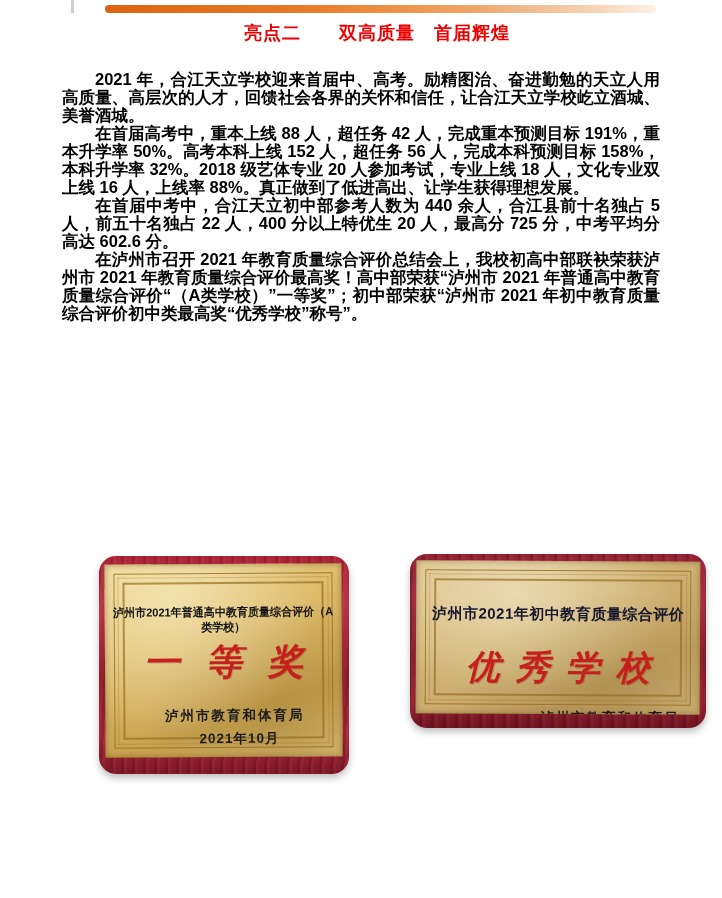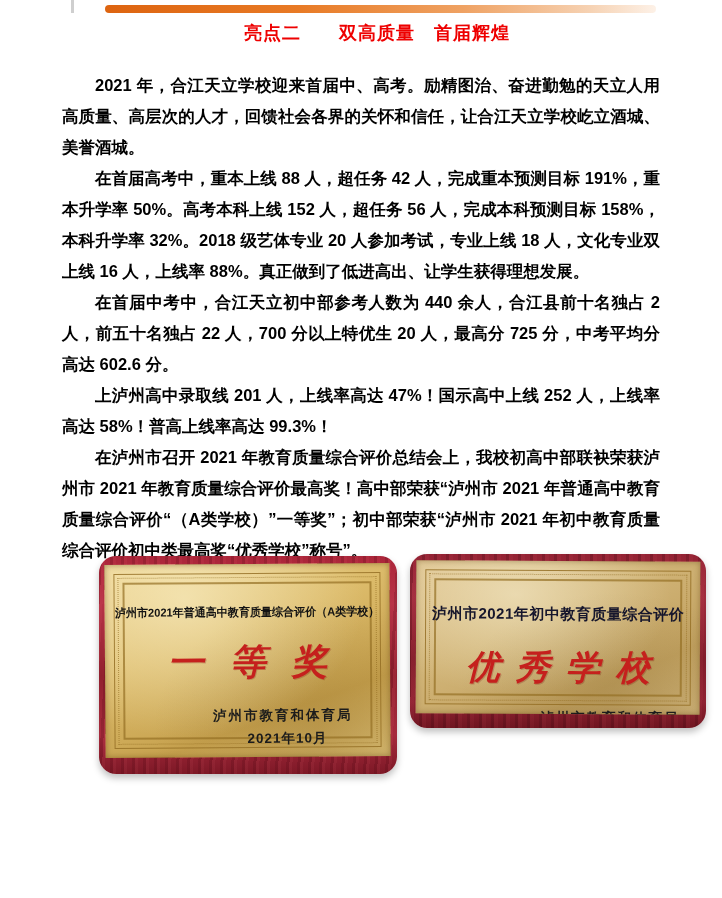--- a/index.html
+++ b/index.html
@@ -20,28 +20,28 @@
   
   .doc-title{
     position:absolute;top:21px;left:16px;width:100%;
     text-align:center;color:#ee0000;font-size:18px;font-weight:bold;
     letter-spacing:1px;white-space:pre;
   }
 
   
   .body-text{
     position:absolute;left:62px;top:70px;width:598px;
-    font-size:16.5px;line-height:31px;font-weight:bold;color:#000;
+    font-size:16.5px;line-height:18px;font-weight:bold;color:#000;
     text-align:justify;
   }
   .body-text p{margin:0;text-indent:2em;}
 
   
   .plaque{position:absolute;border-radius:17px;box-shadow:0 4px 7px rgba(0,0,0,.25);}
-  .plaque-left{left:59px;top:540px;width:298px;height:218px;
+  .plaque-left{left:59px;top:540px;width:250px;height:218px;
     background:
       repeating-linear-gradient(93deg,rgba(60,0,10,.16) 0 3px,rgba(255,120,130,.07) 3px 6px,transparent 6px 11px),
       linear-gradient(180deg,#ab2539 0%,#b73347 22%,#92202f 55%,#a62a3c 82%,#7d1826 100%);}
   .plaque-right{left:370px;top:538px;width:296px;height:174px;
     background:
       repeating-linear-gradient(91deg,rgba(40,0,8,.18) 0 3px,rgba(255,110,120,.06) 3px 7px,transparent 7px 12px),
       linear-gradient(180deg,#932233 0%,#a02c3d 25%,#811c2a 60%,#8f2232 85%,#6f1520 100%);}
 
   .gold-plate{position:absolute;overflow:hidden;}
   .plaque-left .gold-plate{
@@ -88,22 +88,21 @@
 <div class="page">
 
   <div class="top-tick"></div>
   <div class="top-bar"></div>
 
   <div class="doc-title">亮点二　　双高质量　首届辉煌</div>
 
   <div class="body-text">
     <p>2021 年，合江天立学校迎来首届中、高考。励精图治、奋进勤勉的天立人用高质量、高层次的人才，回馈社会各界的关怀和信任，让合江天立学校屹立酒城、美誉酒城。</p>
     <p>在首届高考中，重本上线 88 人，超任务 42 人，完成重本预测目标 191%，重本升学率 50%。高考本科上线 152 人，超任务 56 人，完成本科预测目标 158%，本科升学率 32%。2018 级艺体专业 20 人参加考试，专业上线 18 人，文化专业双上线 16 人，上线率 88%。真正做到了低进高出、让学生获得理想发展。</p>
-    <p>在首届中考中，合江天立初中部参考人数为 440 余人，合江县前十名独占 2 人，前五十名独占 22 人，700 分以上特优生 20 人，最高分 725 分，中考平均分高达 602.6 分。</p>
-    <p>上泸州高中录取线 201 人，上线率高达 47%！国示高中上线 252 人，上线率高达 58%！普高上线率高达 99.3%！</p>
+    <p>在首届中考中，合江天立初中部参考人数为 440 余人，合江县前十名独占 5 人，前五十名独占 22 人，400 分以上特优生 20 人，最高分 725 分，中考平均分高达 602.6 分。</p>
     <p>在泸州市召开 2021 年教育质量综合评价总结会上，我校初高中部联袂荣获泸州市 2021 年教育质量综合评价最高奖！高中部荣获“泸州市 2021 年普通高中教育质量综合评价“（A类学校）”一等奖”；初中部荣获“泸州市 2021 年初中教育质量综合评价初中类最高奖“优秀学校”称号”。</p>
   </div>
 
   <figure class="plaque plaque-left">
     <div class="gold-plate">
       <div class="gold-frame"></div>
       <div class="plate-title">泸州市2021年普通高中教育质量综合评价（A类学校）</div>
       <div class="award-text">一等奖</div>
       <div class="issuer-text">泸州市教育和体育局</div>
       <div class="date-text">2021年10月</div>

